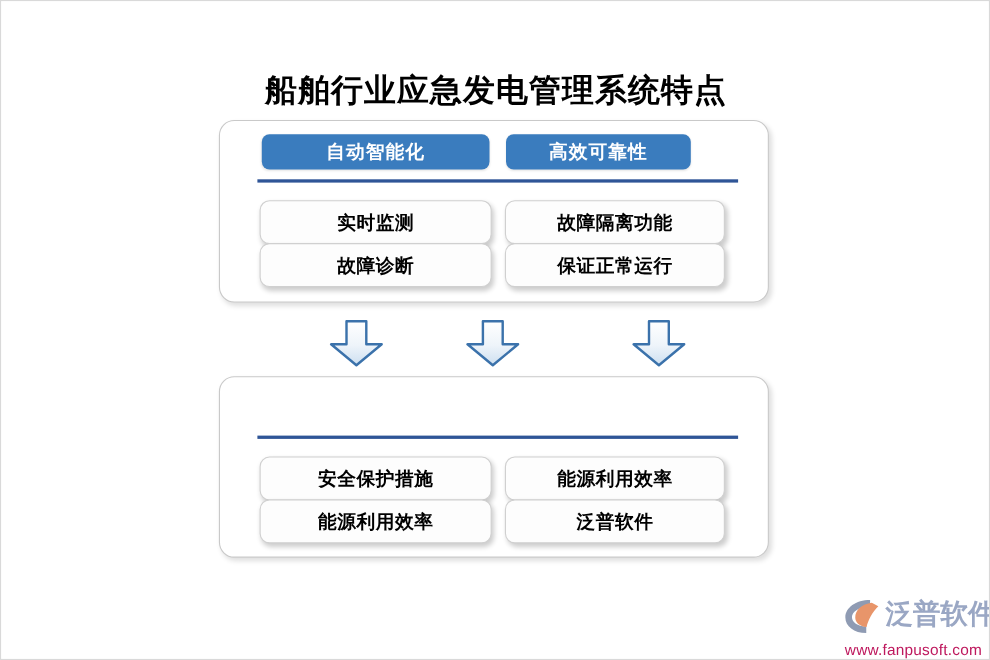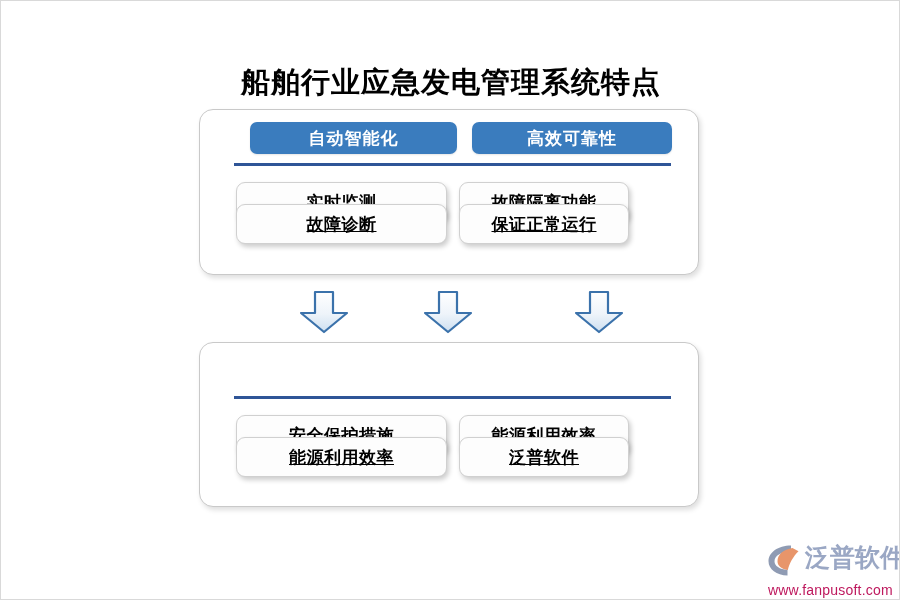--- a/index.html
+++ b/index.html
@@ -85,42 +85,42 @@
     border: 1px solid #c9c9c9;
     border-radius: 14px;
     box-shadow: 2px 3px 5px rgba(0,0,0,0.13);
     z-index: 10;
   }
   #group-box-0 { top: 108px; height: 166px; }
   #group-box-1 { top: 341px; height: 165px; }
 
   .tabs-row {
     position: absolute;
-    left: 12px;
+    left: 0;
     top: 12px;
     width: 500px;
     height: 32px;
   }
   .tab-chip {
     position: absolute;
     top: 0;
     height: 32px;
     background: #3A7CBE;
     border-radius: 7px;
     color: #ffffff;
     font-size: 17px;
     font-weight: bold;
     display: flex;
     align-items: center;
     justify-content: center;
     letter-spacing: 1px;
     box-shadow: 0 1px 2px rgba(0,0,0,0.10);
   }
   .tab-chip.col-a { left: 38px;  width: 207px; }
-  .tab-chip.col-b { left: 260px; width: 200px; }
+  .tab-chip.col-b { left: 260px; width: 168px; }
 
   .divider {
     position: absolute;
     left: 34px;
     top: 53px;
     width: 437px;
     height: 3px;
     background: #2F5597;
   }
 
@@ -141,23 +141,23 @@
     display: flex;
     align-items: center;
     justify-content: center;
     font-size: 17px;
     font-weight: bold;
     color: #000000;
     letter-spacing: 0.5px;
     z-index: 12;
   }
   .item-chip.col-a { left: 36px;  width: 211px; }
-  .item-chip.col-b { left: 259px; width: 170px; }
+  .item-chip.col-b { left: 259px; width: 200px; }
   .item-chip.row-0 { top: 0px; margin-top: 12px; }
-  .item-chip.row-1 { top: 34px; text-decoration: underline; }
+  .item-chip.row-1 { top: 51px; }
 
   
   .arrows-row {
     position: absolute;
     left: 0;
     top: 288px;
     width: 900px;
     height: 46px;
     z-index: 8;
   }

